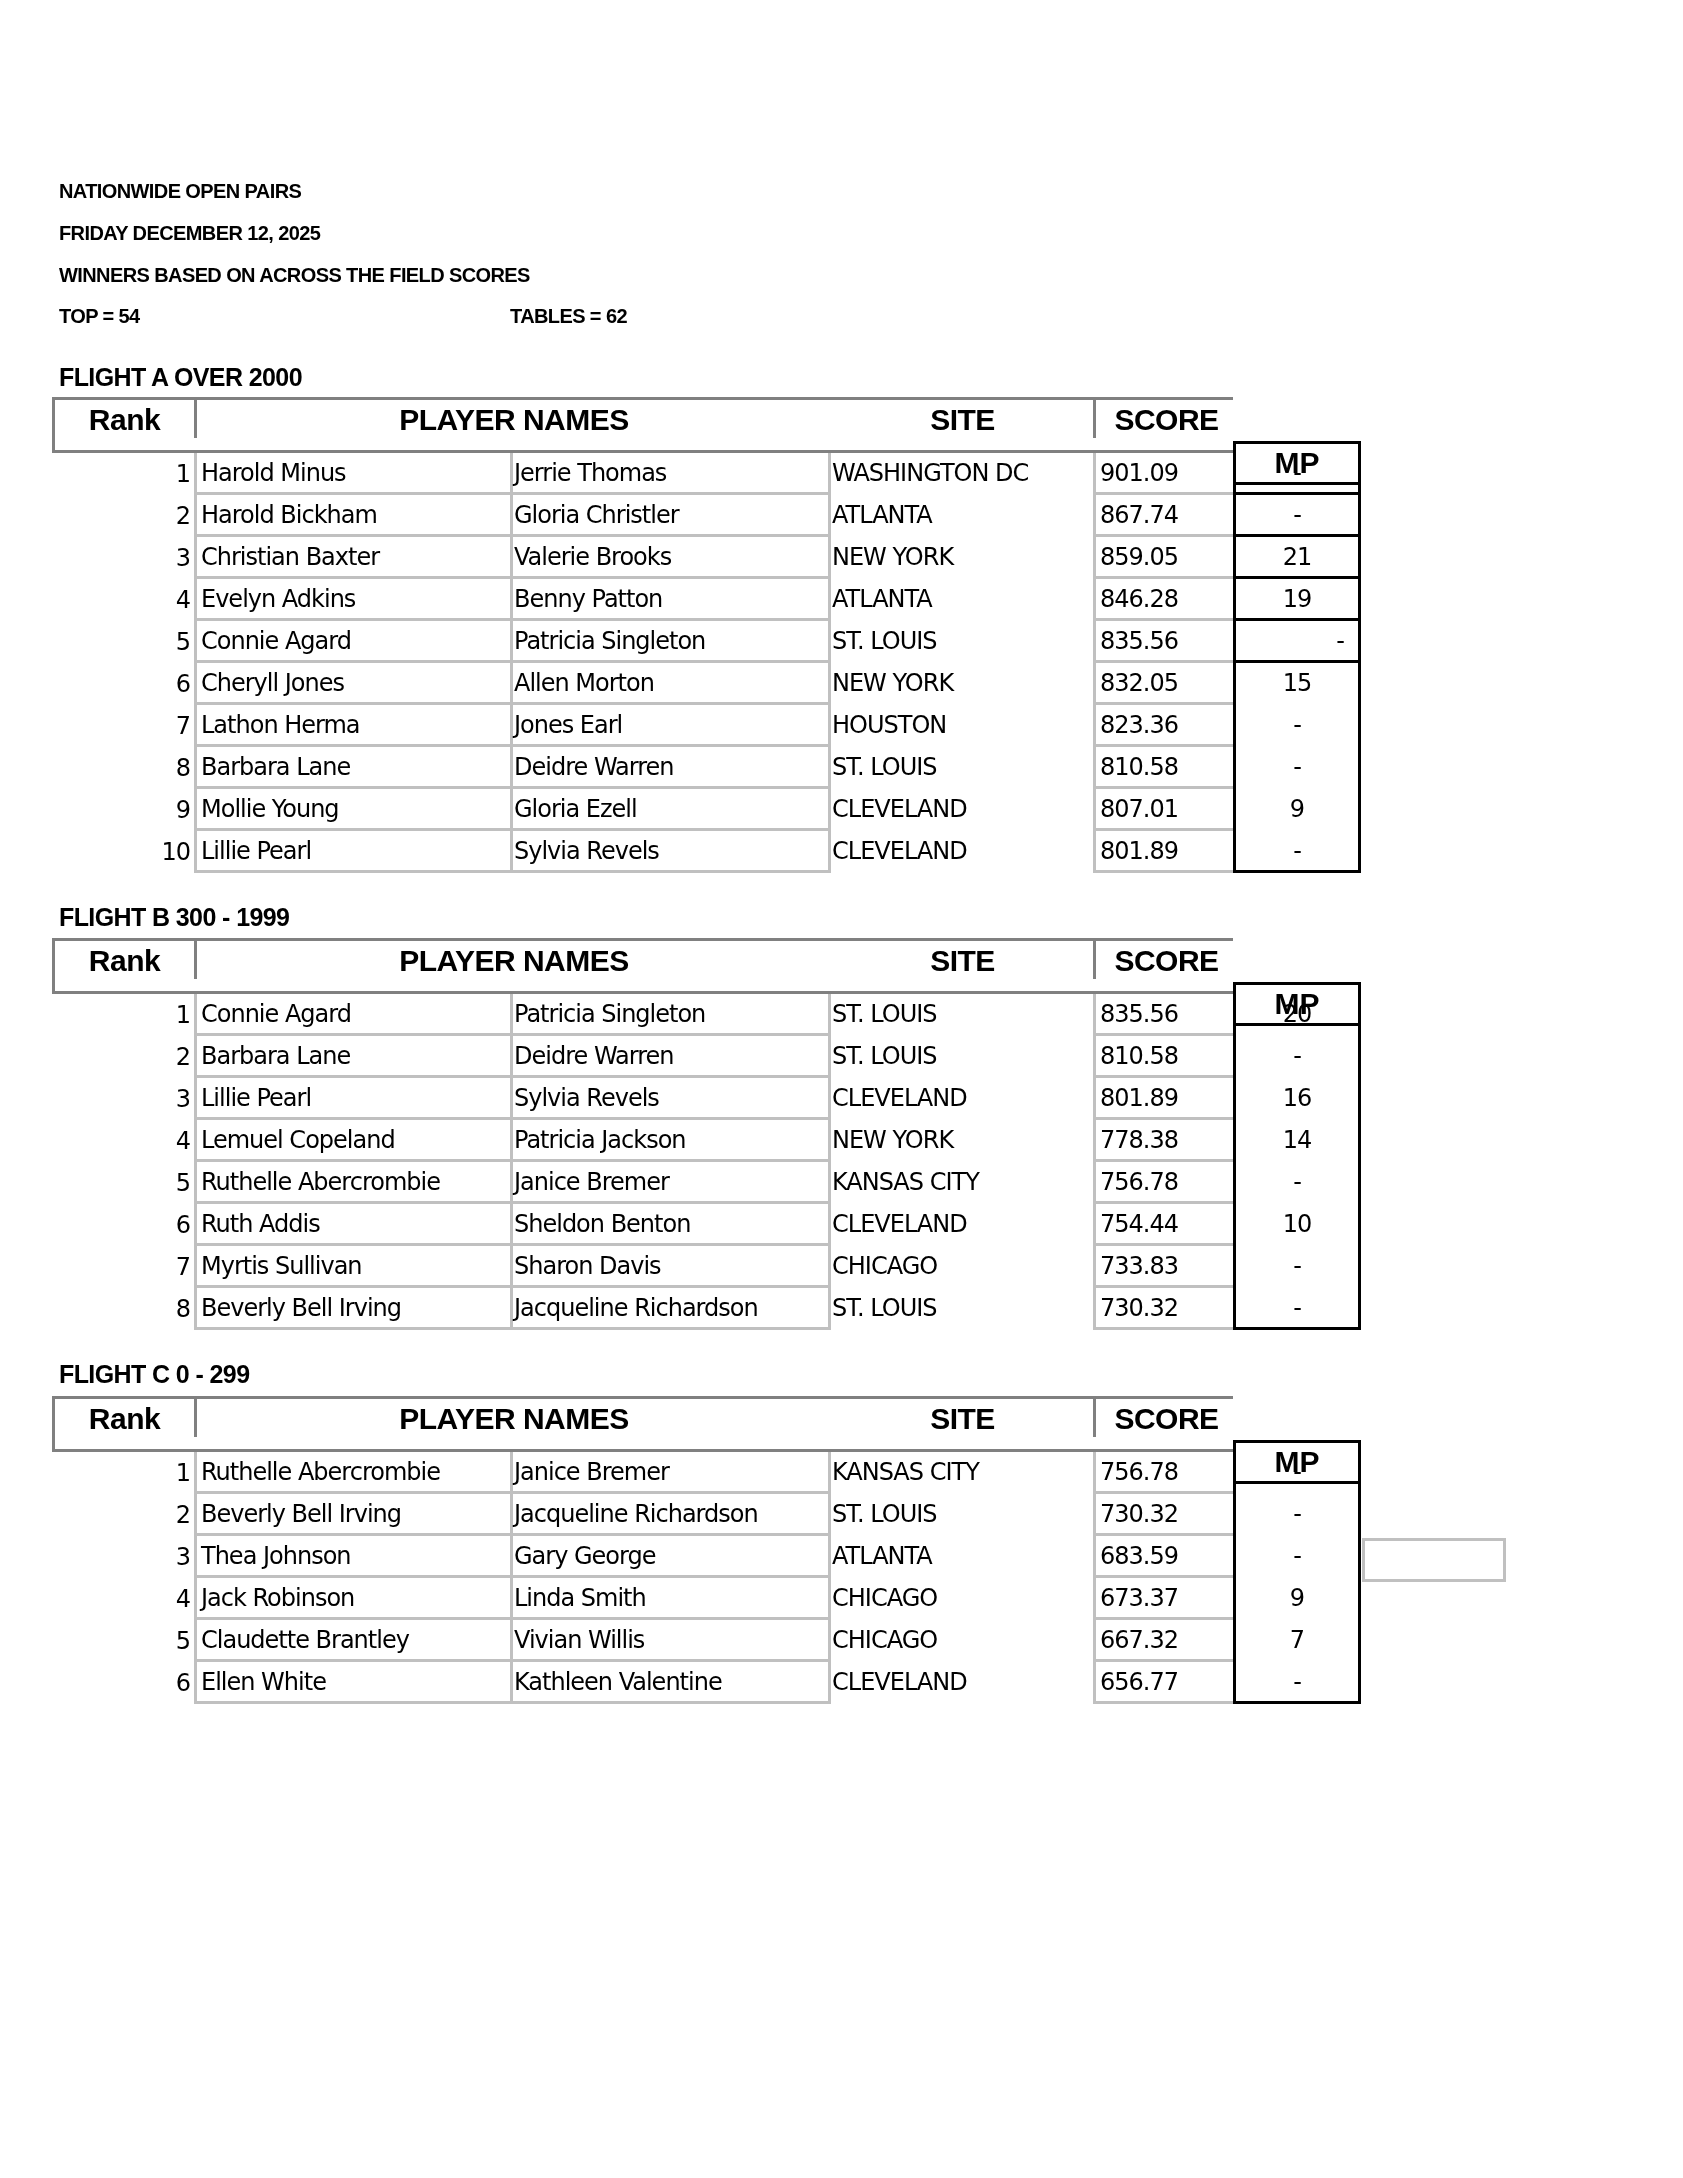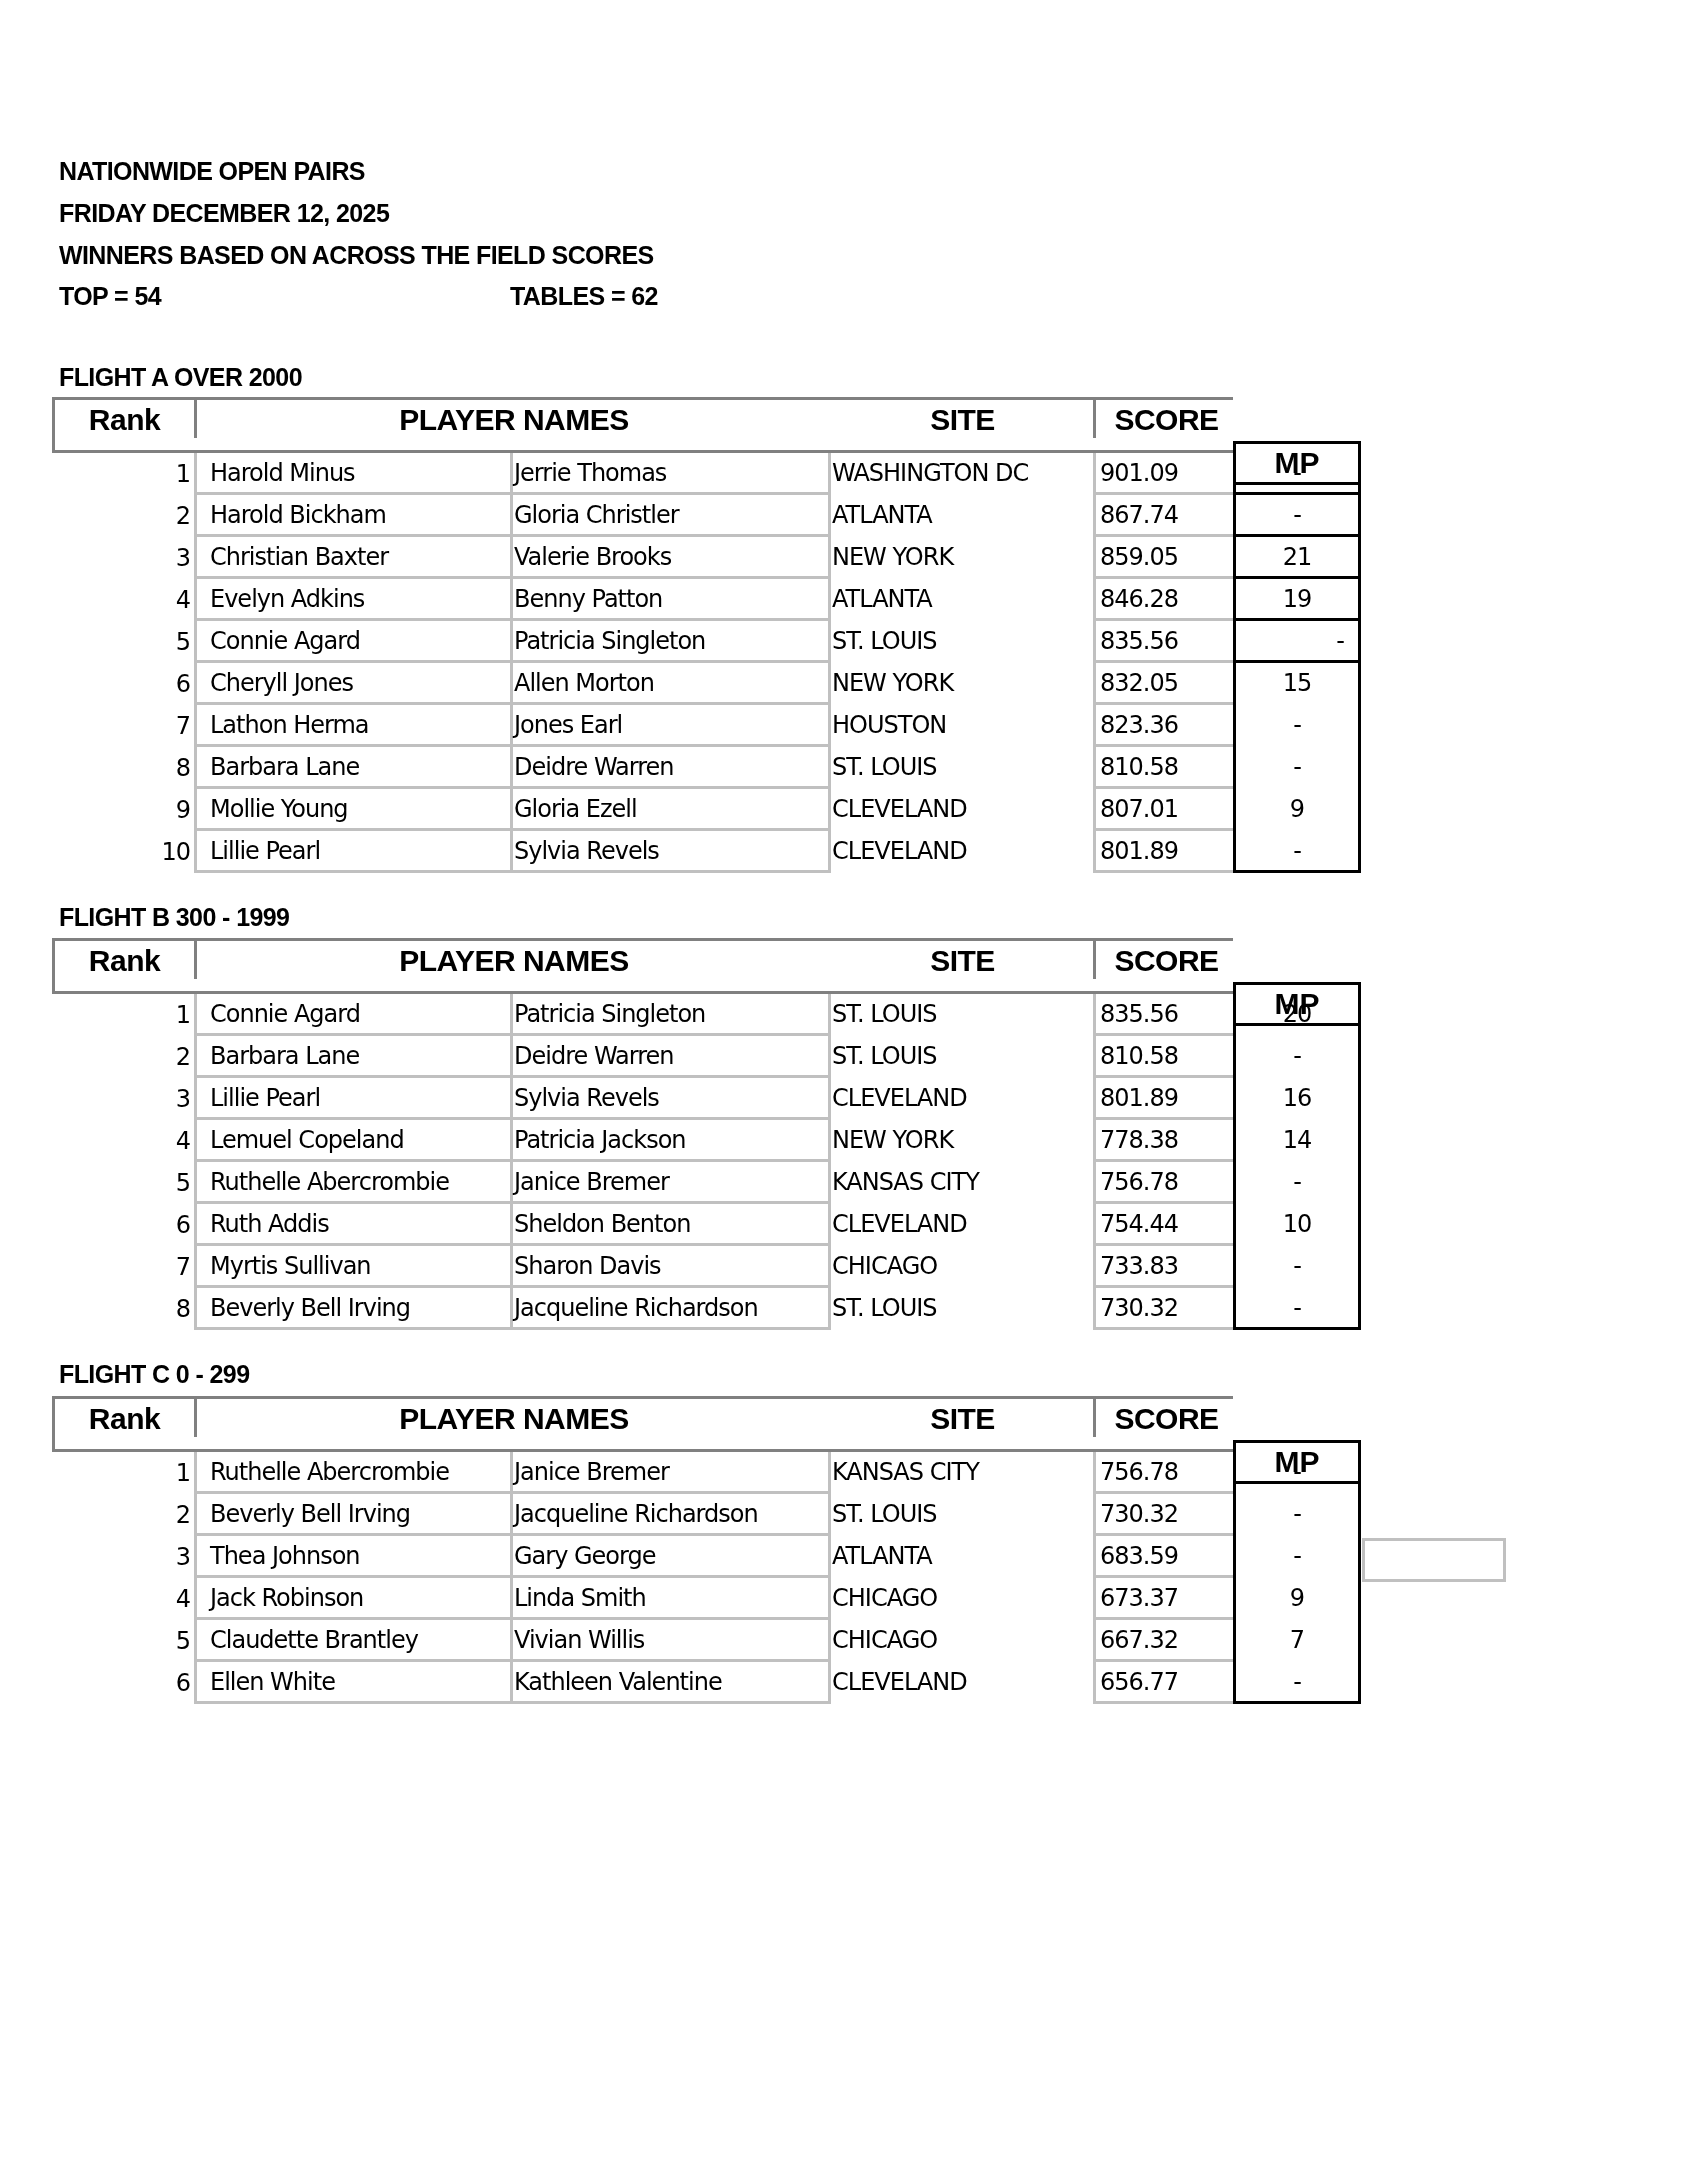--- a/index.html
+++ b/index.html
@@ -1,30 +1,30 @@
 <!DOCTYPE html>
 <html><head>
 <meta charset="utf-8">
 <style>
   html, body { margin:0; padding:0; background:#ffffff; }
   body { width:1683px; height:2178px; position:relative; overflow:hidden; font-family:"Liberation Sans", sans-serif; color:#000; }
-  .hdr-line { position:absolute; left:59px; font-family:"Liberation Sans", sans-serif; font-weight:bold; font-size:25px; letter-spacing:-0.6px; line-height:30px; white-space:nowrap; }
+  .hdr-line { position:absolute; left:59px; font-family:"Liberation Sans", sans-serif; font-weight:bold; font-size:20px; letter-spacing:-0.6px; line-height:30px; white-space:nowrap;margin-top:20px; }
   .flight-label { position:absolute; left:59px; font-weight:bold; font-size:25px; letter-spacing:-0.6px; line-height:30px; white-space:nowrap; }
   .tbl { position:absolute; left:52px; width:1309px; }
   .thead { position:relative; height:56px; border:3px solid #808080; border-right:none; box-sizing:border-box; width:1181px; }
   .th { position:absolute; top:0; height:38px; line-height:40px; font-weight:bold; font-size:30px; text-align:center; letter-spacing:-0.5px; }
   .th-rank { left:0; width:139px; border-right:3px solid #808080; }
   .th-names { left:142px; width:634px; }
   .th-site { left:775px; width:265px; }
   .th-score { left:1038px; width:141px; border-left:3px solid #808080; }
   .mp-head { position:absolute; top:0; left:1181px; width:128px; height:44px; border:3px solid #000; box-sizing:border-box; font-weight:bold; font-size:30px; line-height:38px; text-align:center;margin-top:44px; }
   .row { position:relative; height:42px; }
   .cell { position:absolute; top:0; height:42px; line-height:42px; font-family:"DejaVu Sans", sans-serif; font-size:24px; letter-spacing:-1px; white-space:nowrap; overflow:hidden; box-sizing:border-box; }
   .c-rank { left:0; width:142px; text-align:right; padding-right:4px; }
-  .c-p1 { left:142px; width:319px; border:3px solid #c0c0c0; border-top:none; padding-left:13px; line-height:40px; }
+  .c-p1 { left:142px; width:319px; border:3px solid #c0c0c0; border-top:none; padding-left:4px; line-height:40px; }
   .c-p2 { left:457px; width:322px; border:3px solid #c0c0c0; border-top:none; border-left:none; padding-left:5px; line-height:40px; }
   .c-site { left:776px; width:264px; border-left:3px solid #c0c0c0; padding-left:1px; line-height:40px; }
   .c-score { left:1041px; width:141px; border:3px solid #c0c0c0; border-top:none; border-right:none; padding-left:4px; line-height:40px; }
   .c-mp { left:1181px; width:128px; border-left:3px solid #000; border-right:3px solid #000; text-align:center; line-height:40px; }
   .c-mp.boxed { border-bottom:3px solid #000; }
   .c-mp.last { border-bottom:3px solid #000; }
   .c-mp.right { text-align:right; padding-right:14px; }
   .stray-box { position:absolute; left:1362px; top:1538px; width:144px; height:44px; border:3px solid #c0c0c0; box-sizing:border-box; }
 </style>
 </head>

